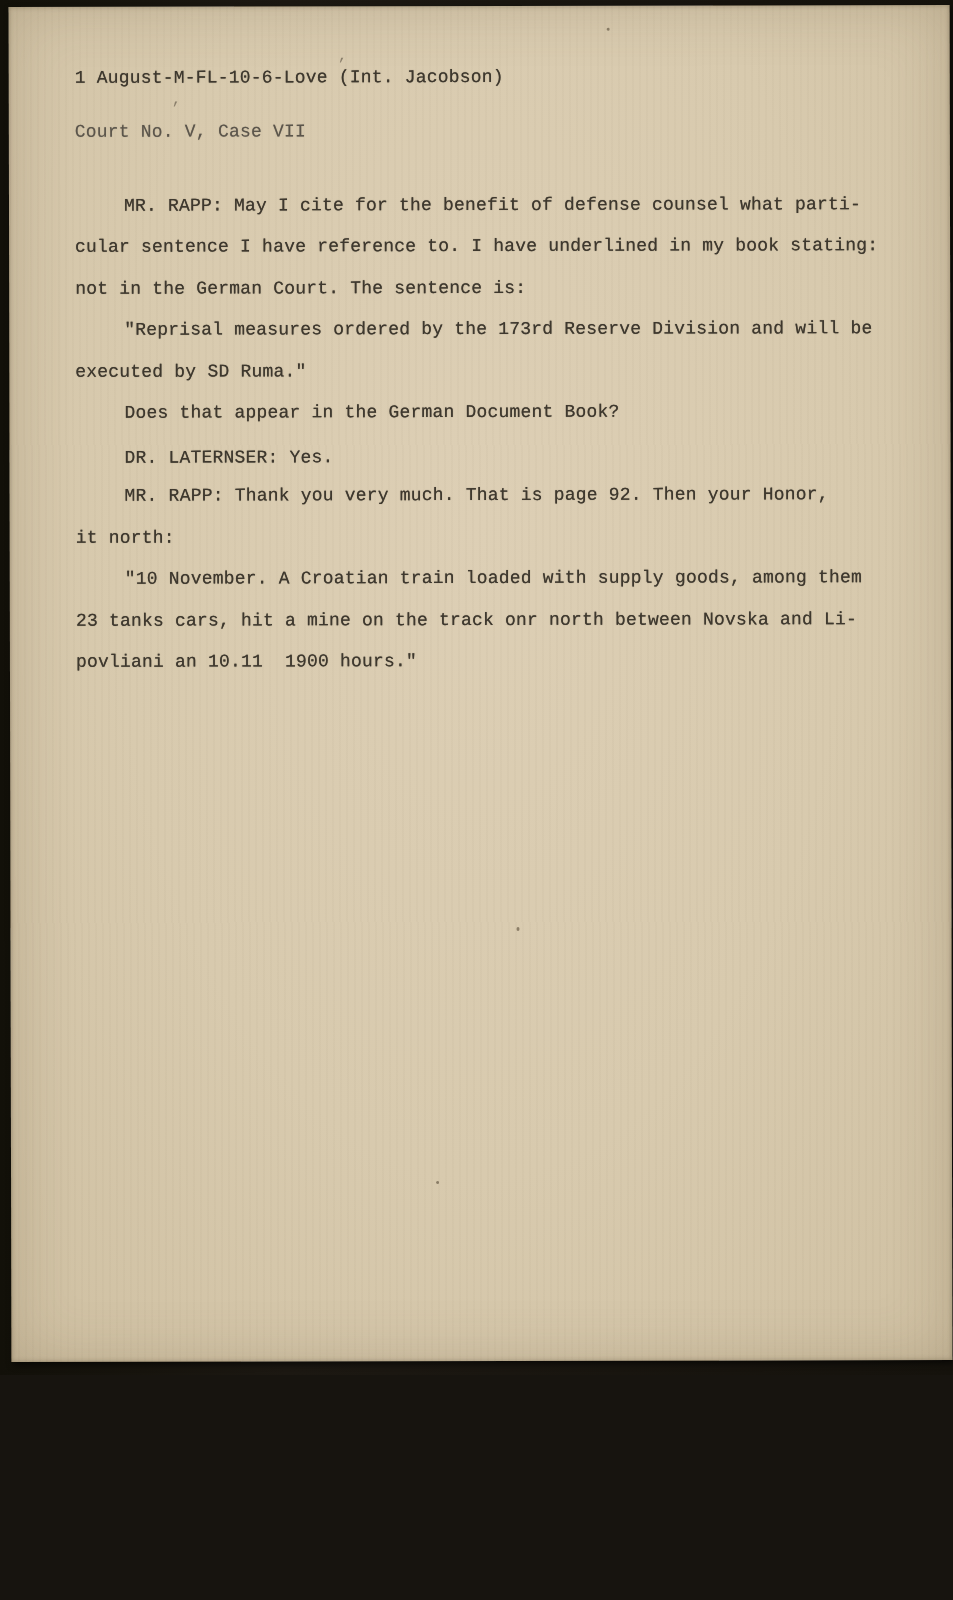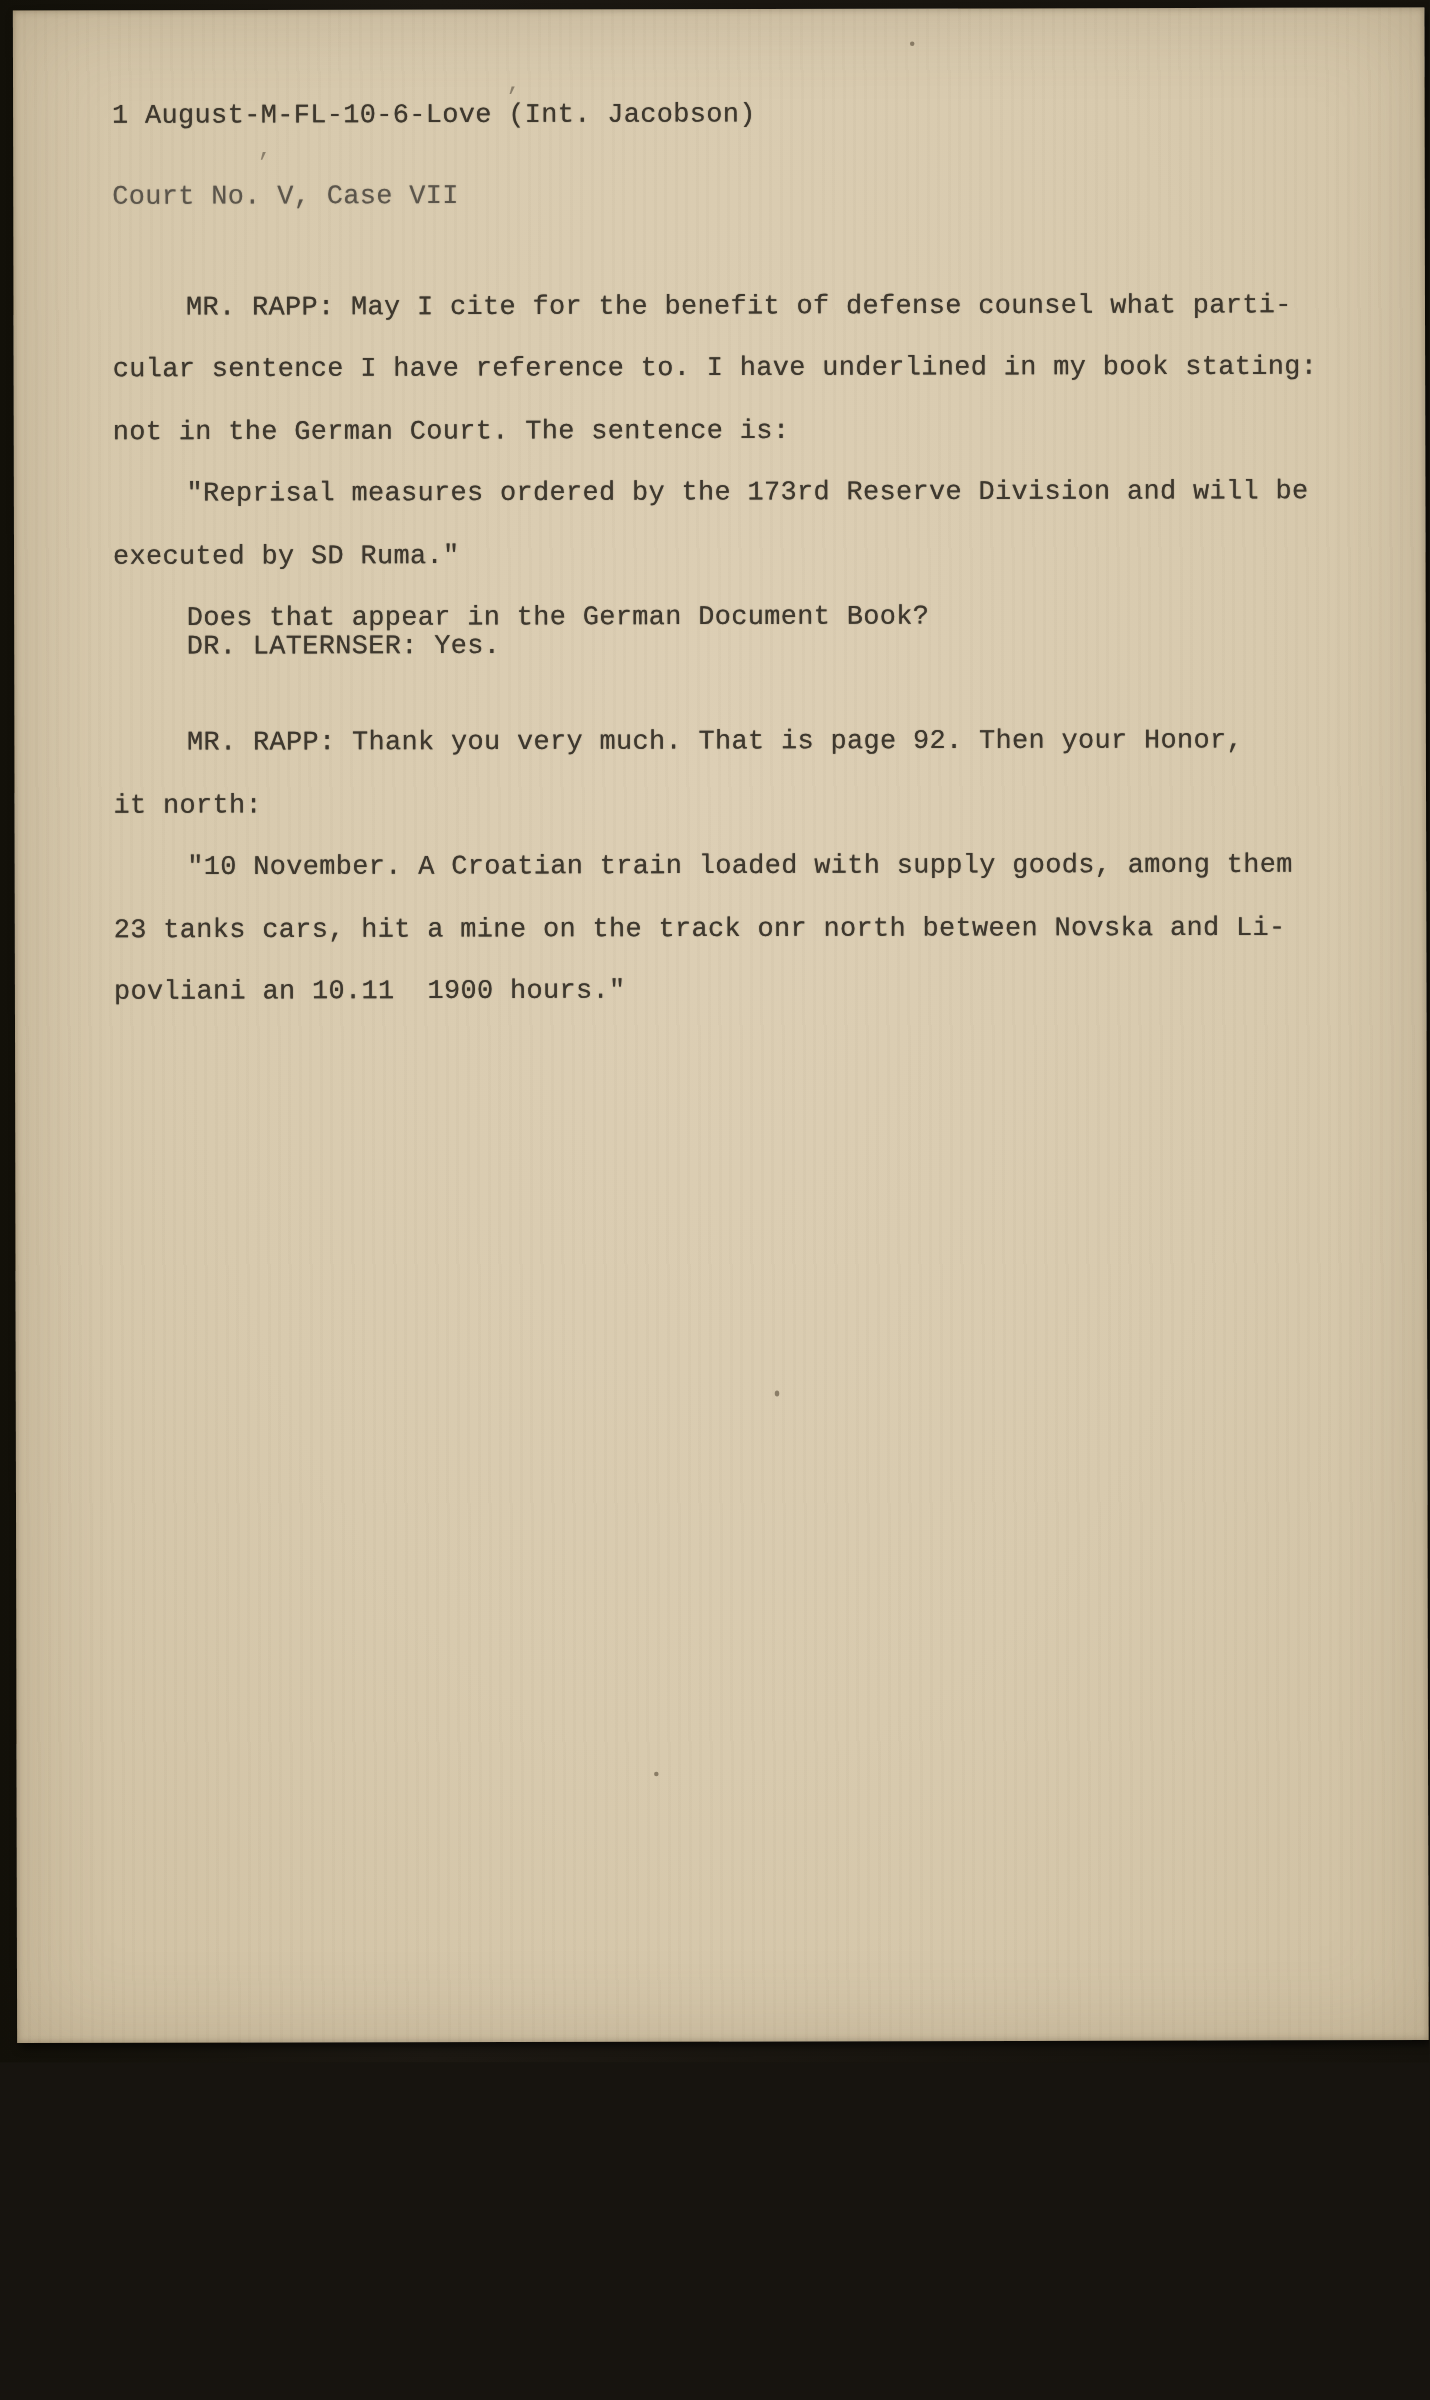--- a/index.html
+++ b/index.html
@@ -78,21 +78,21 @@
 
     <div class="line header1">1 August-M-FL-10-6-Love (Int. Jacobson)</div>
     <div class="line header2">Court No. V, Case VII</div>
 
     <div class="line indent" style="top:186px">MR. RAPP: May I cite for the benefit of defense counsel what parti-</div>
     <div class="line" style="top:227px">cular sentence I have reference to. I have underlined in my book stating:</div>
     <div class="line" style="top:269px">not in the German Court. The sentence is:</div>
     <div class="line indent" style="top:310px">"Reprisal measures ordered by the 173rd Reserve Division and will be</div>
     <div class="line" style="top:352px">executed by SD Ruma."</div>
     <div class="line indent" style="top:393px">Does that appear in the German Document Book?</div>
-    <div class="line indent" style="top:412px">DR. LATERNSER: Yes.</div>
+    <div class="line indent" style="top:438px">DR. LATERNSER: Yes.</div>
     <div class="line indent" style="top:476px">MR. RAPP: Thank you very much. That is page 92. Then your Honor,</div>
     <div class="line" style="top:518px">it north:</div>
     <div class="line indent" style="top:559px">"10 November. A Croatian train loaded with supply goods, among them</div>
     <div class="line" style="top:601px">23 tanks cars, hit a mine on the track onr north between Novska and Li-</div>
     <div class="line" style="top:642px">povliani an 10.11  1900 hours."</div>
 
     <div class="pagenum">1353</div>
 
     <span class="mark" style="left:163px; top:84px;">,</span>
     <span class="mark" style="left:328px; top:50px;">’</span>

